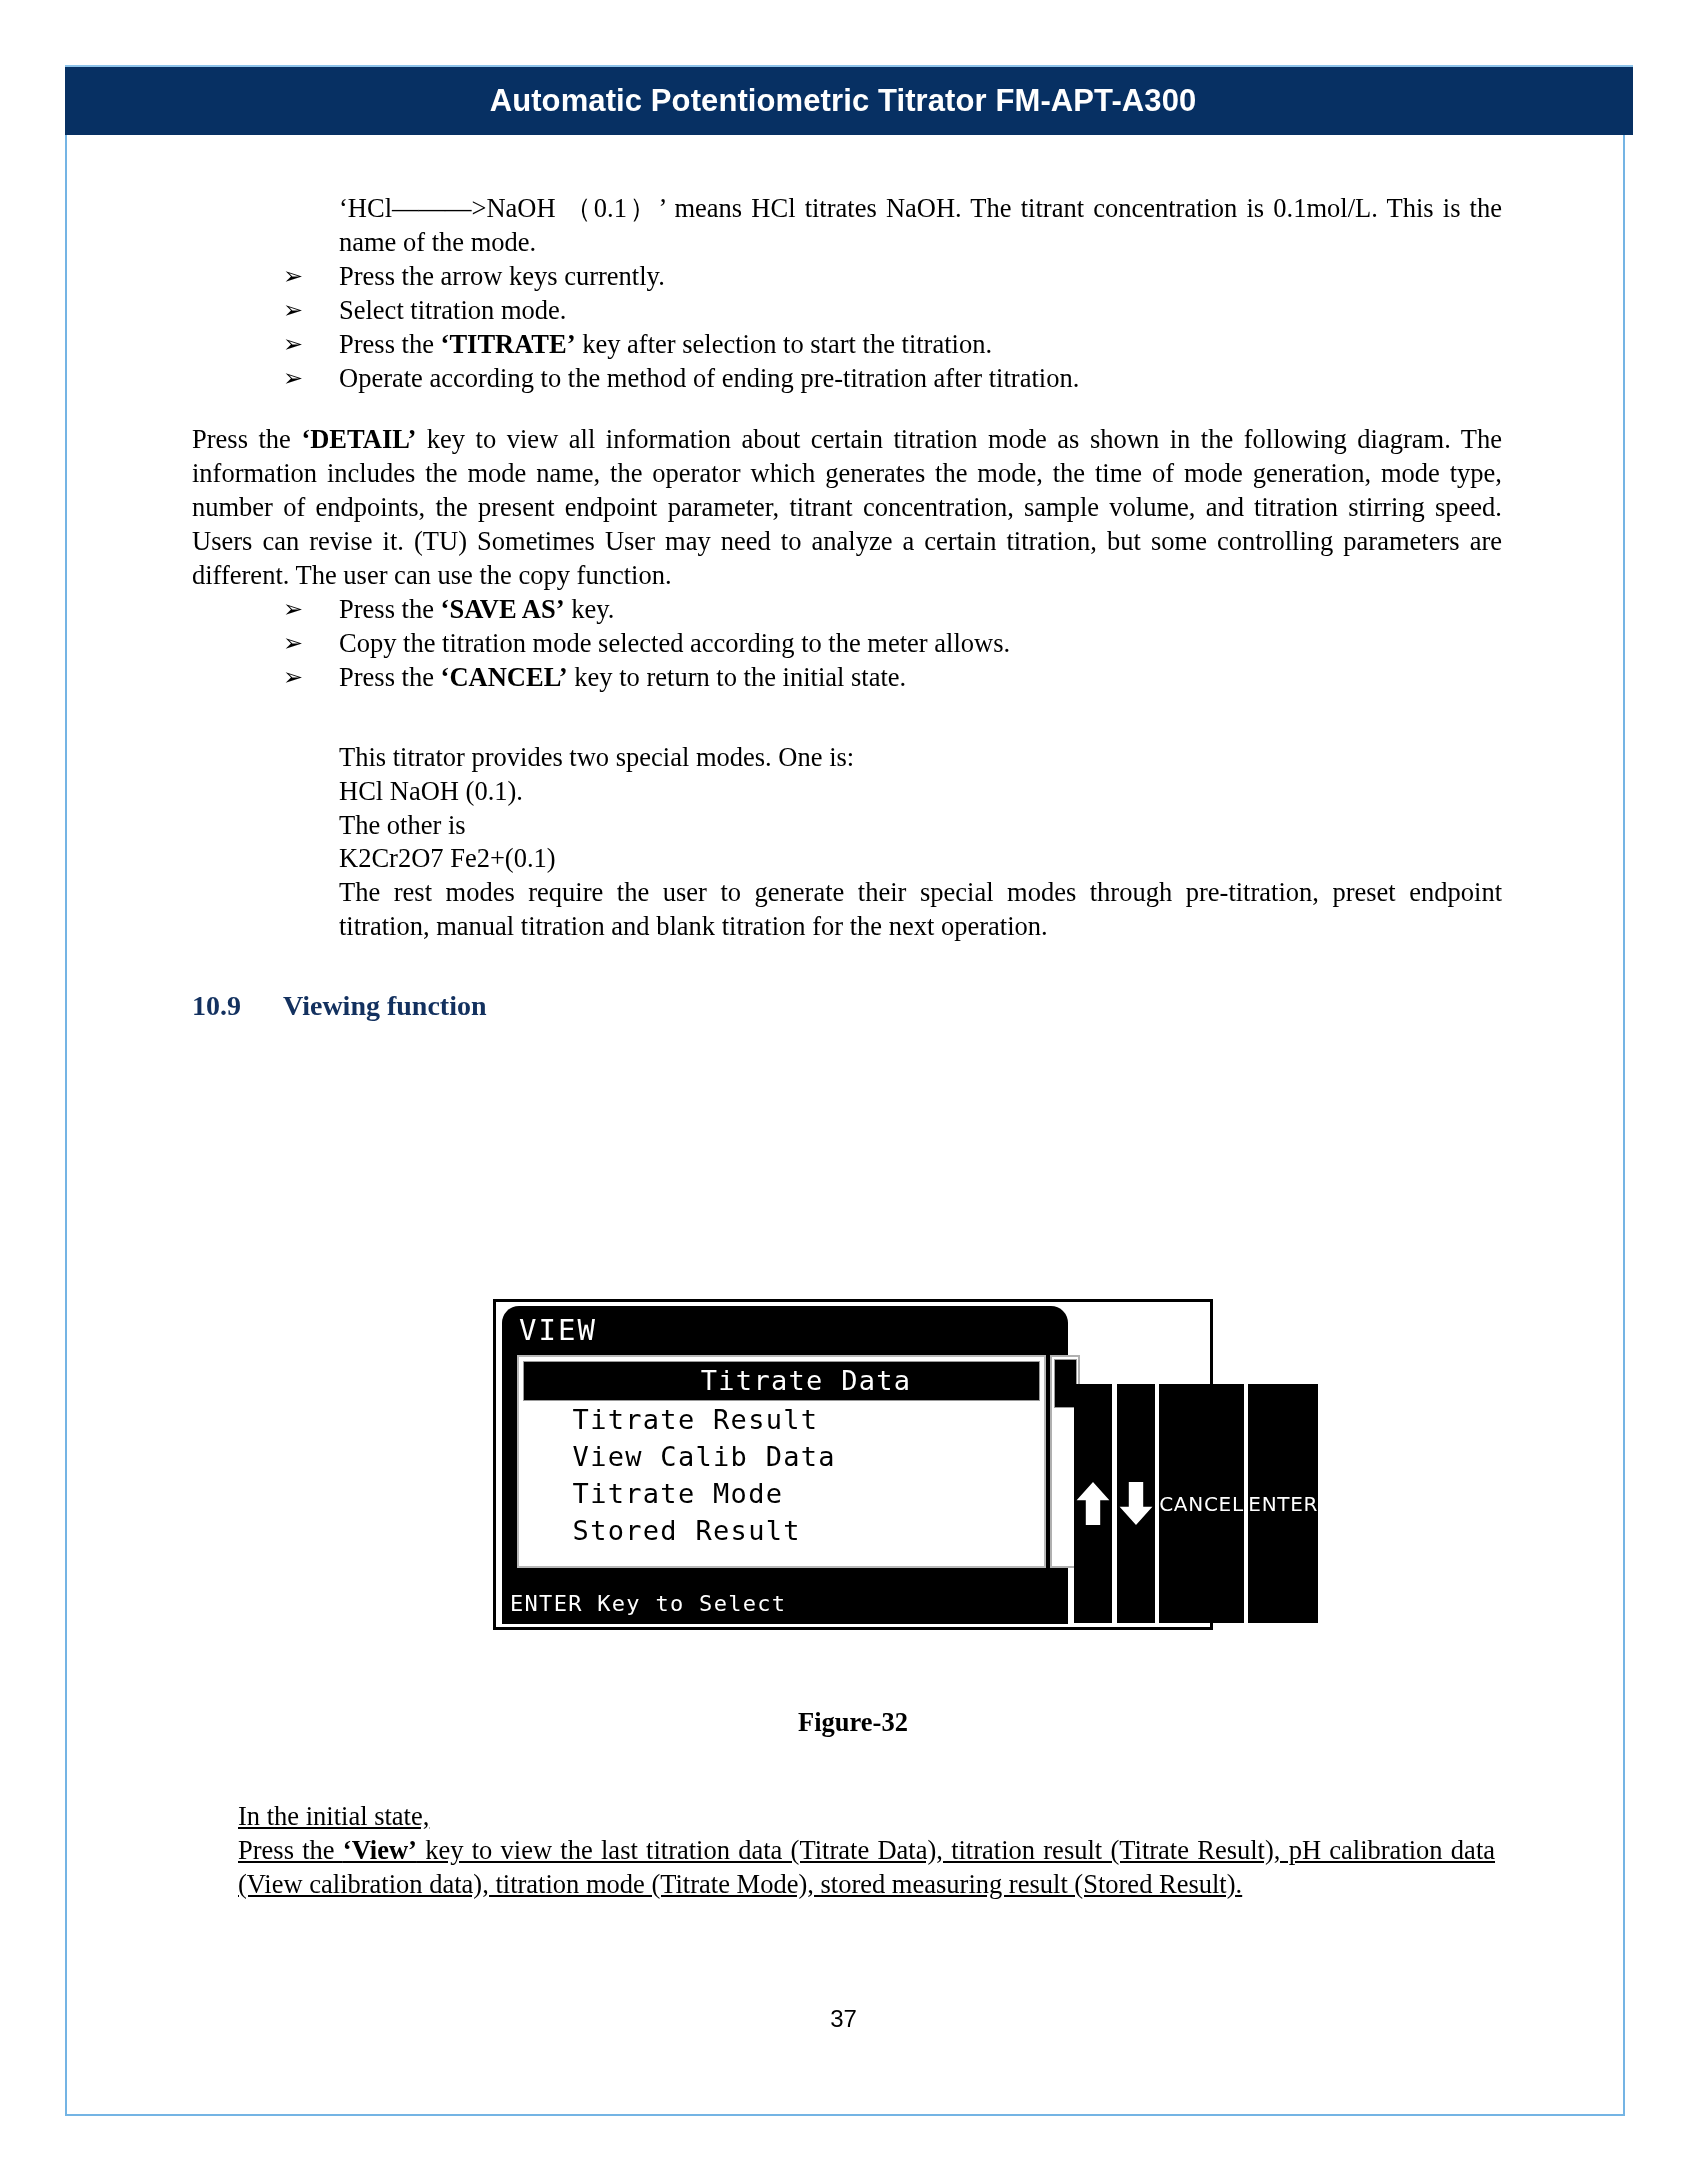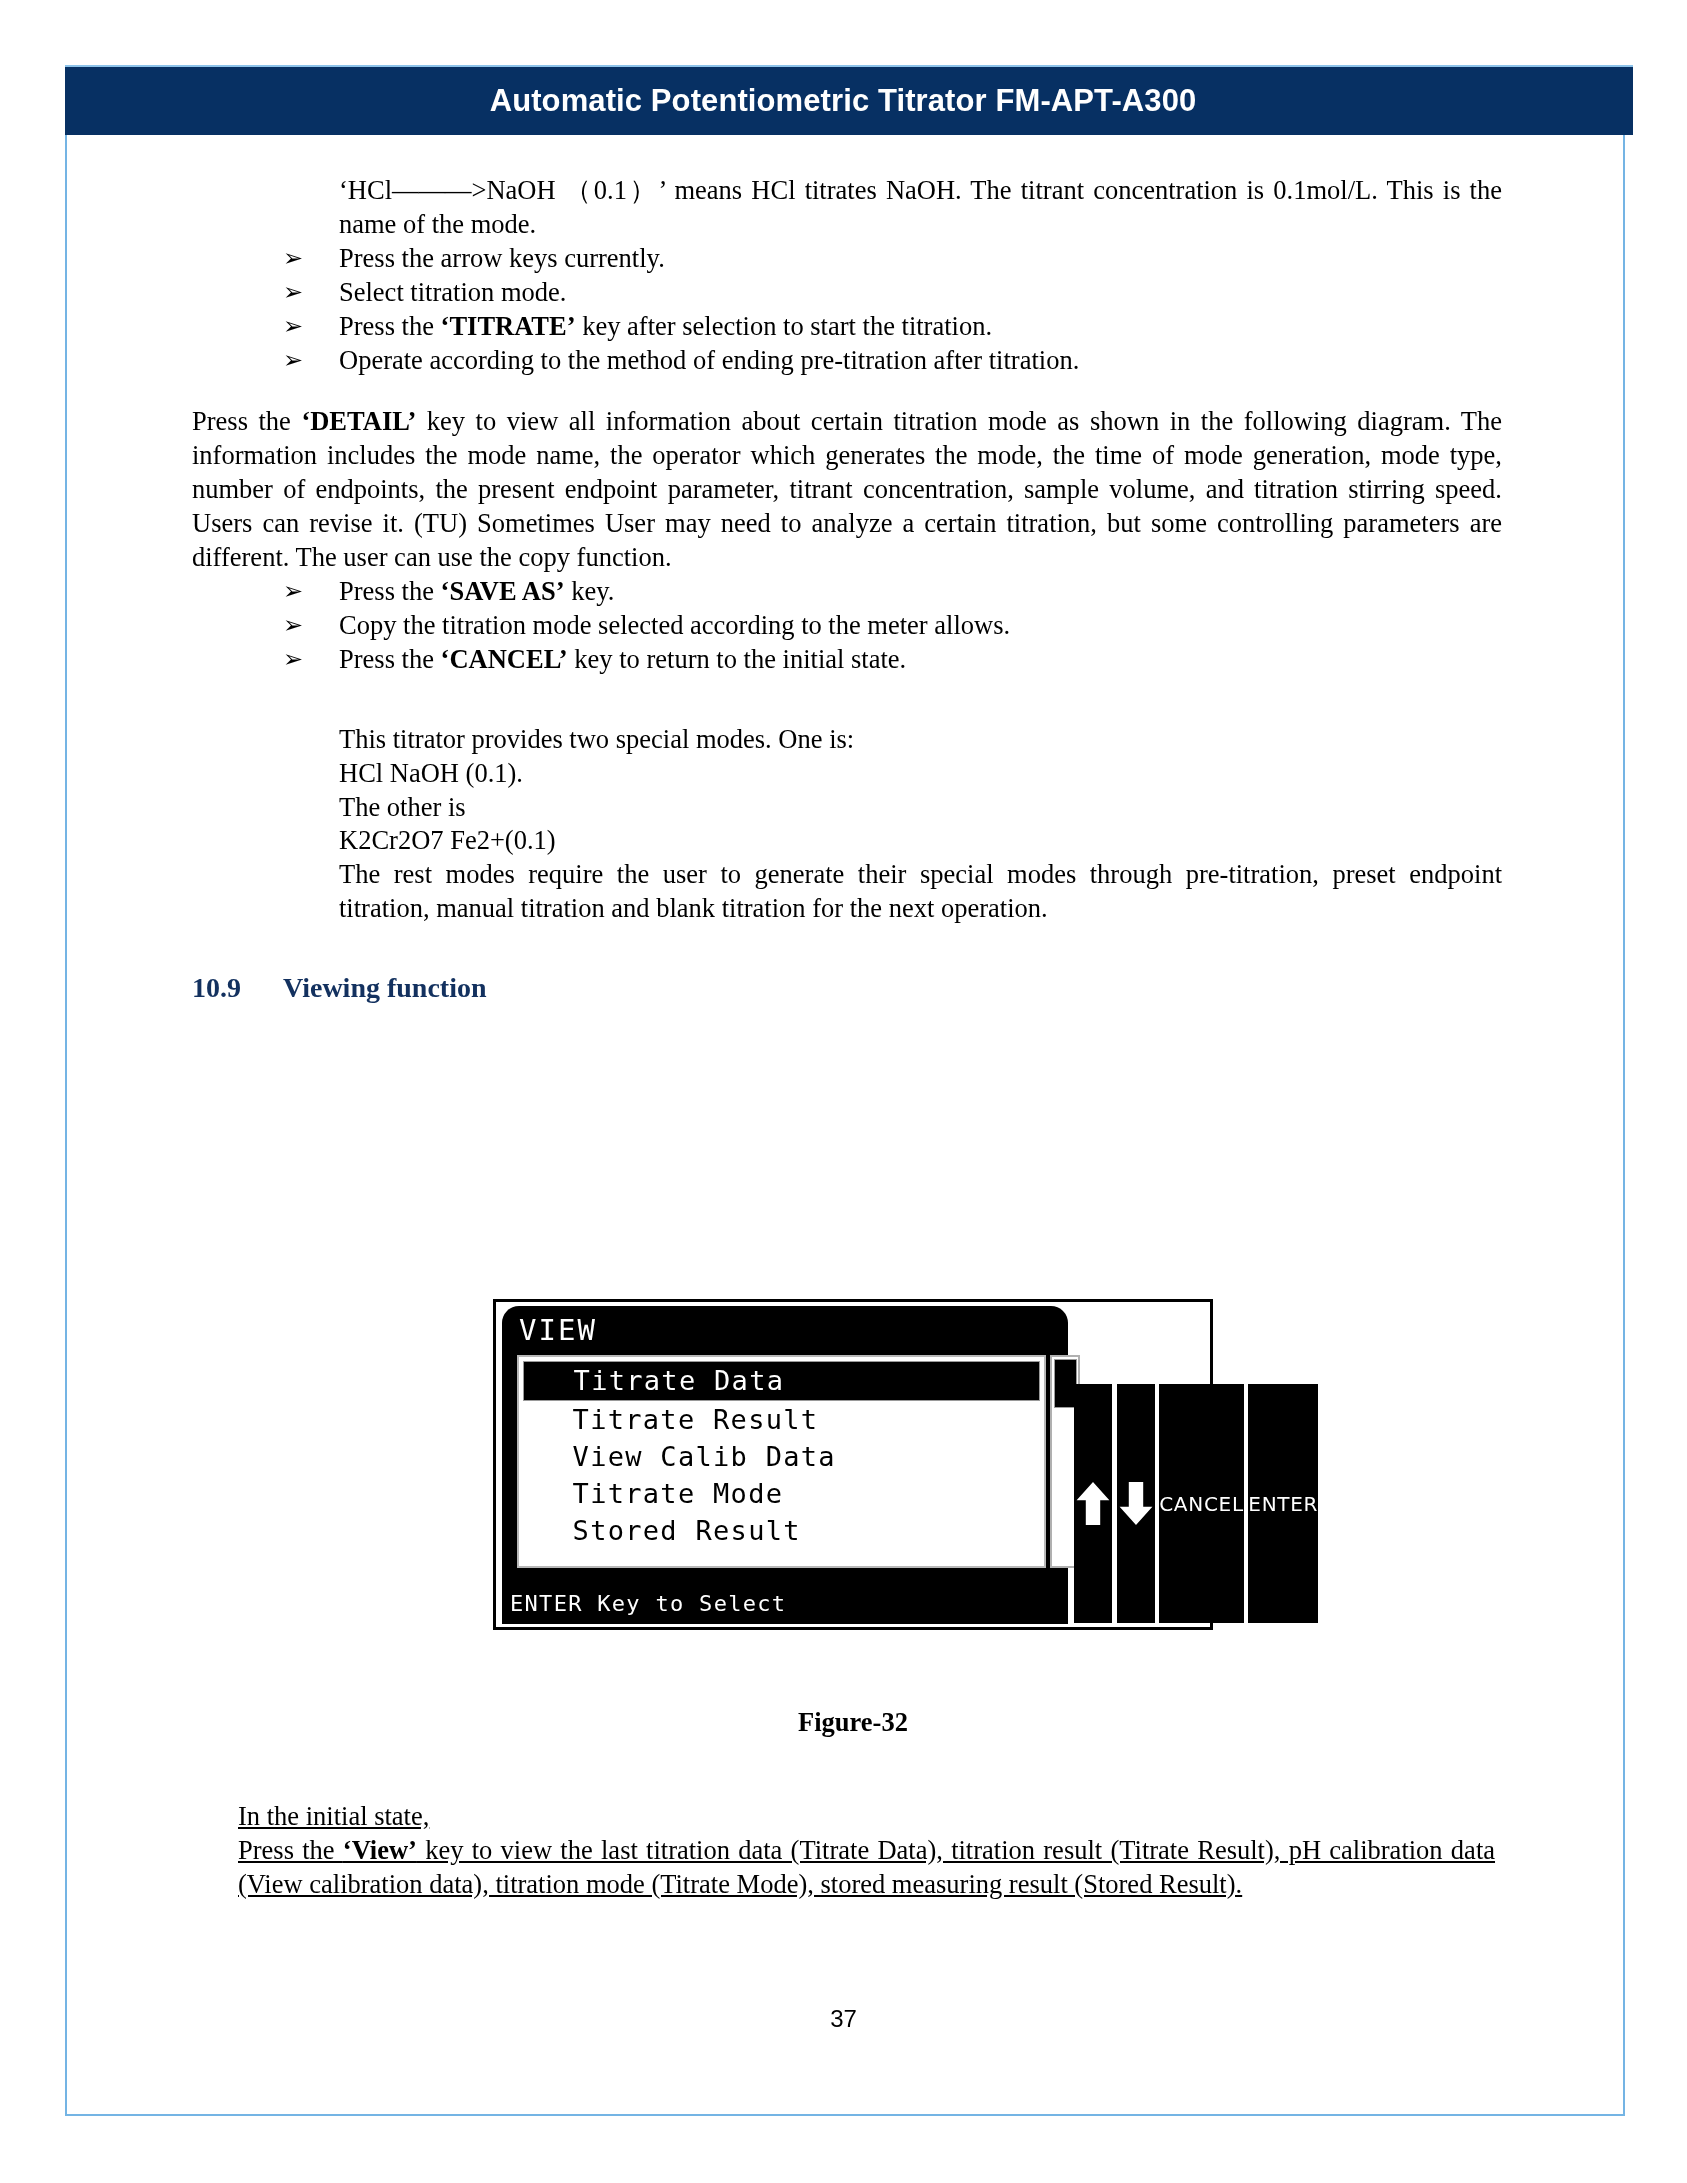--- a/index.html
+++ b/index.html
@@ -49,21 +49,21 @@
     font-size: 31px;
     letter-spacing: 0.1px;
     white-space: nowrap;
     margin-left: -12px;
   }
 
   
   .content {
     position: absolute;
     left: 192px;
-    top: 174px;
+    top: 192px;
     width: 1310px;
   }
 
   .para {
     font-size: 26.5px;
     line-height: 1.28;
     text-align: justify;
     margin: 0;
   }
   .para.indent-first {
@@ -188,20 +188,21 @@
     box-sizing: border-box;
   }
   .lcd-row.selected {
     background: #000000;
     color: #ffffff;
     margin: 0 4px;
     padding-left: 50px;
     border: 1.3px solid #9a9a9a;
     height: 40px;
     line-height: 37px;
+    text-align: center;
   }
   .lcd-scrollbar {
     position: absolute;
     left: 548px;
     top: 49px;
     width: 30px;
     height: 213px;
     background: #ffffff;
     border: 2px solid #b0b0b0;
     box-sizing: border-box;

